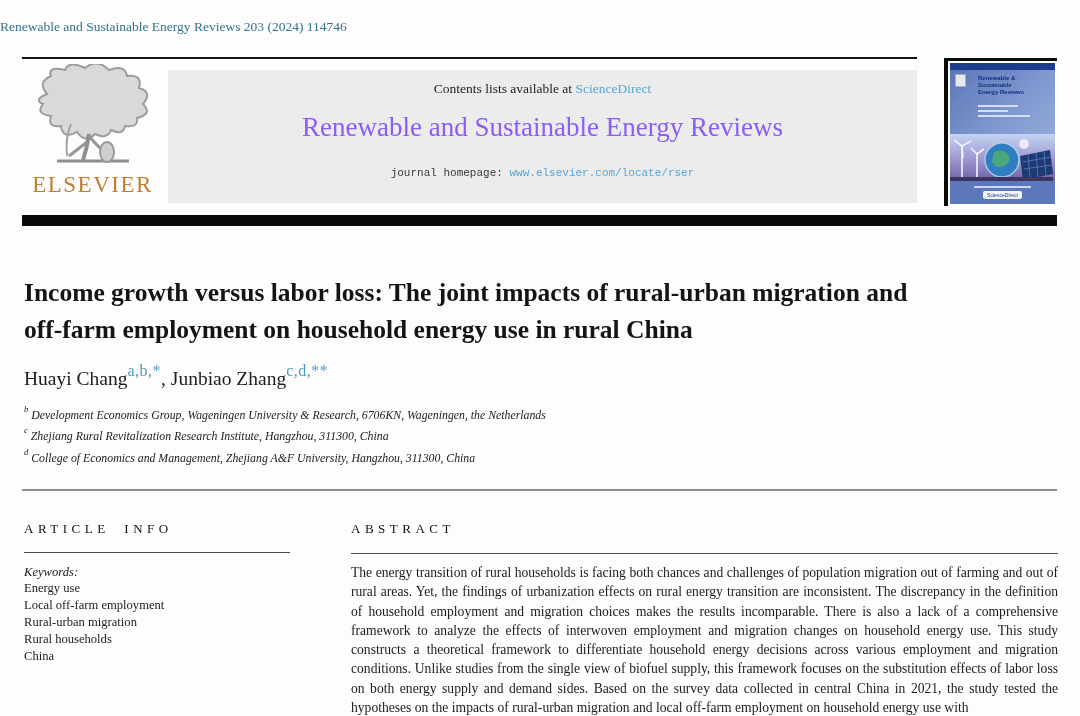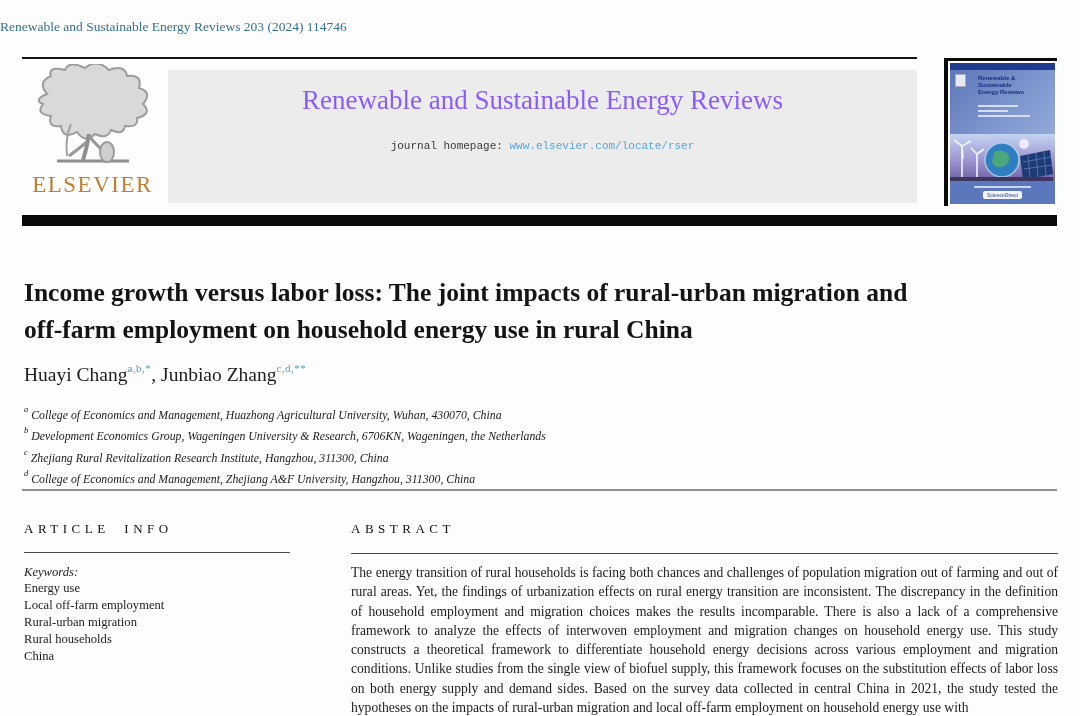--- a/index.html
+++ b/index.html
@@ -54,21 +54,21 @@
   .cover-bottom { flex:1; background:#5b78bd; display:flex; align-items:center; justify-content:center; flex-direction:column; }
   .cover-foot-line { width:55%; height:2px; background:#cdd6ee; margin-bottom:3px; }
   .cover-sd { background:#f4f6fb; border-radius:2px; font-family:"Liberation Sans",sans-serif; font-size:5px; color:#1d3c8e; padding:1px 4px; }
   .bar-thick { position:absolute; left:22px; top:215px; width:1035px; height:11px; background:#0a0a0a; }
   
   .article-title {
     position:absolute; left:24px; top:274px; width:915px;
     font-size:25.5px; line-height:37px; color:#141414;
   }
   .authors { position:absolute; left:24px; top:363px; font-size:19.5px; color:#1c1c1c; }
-  .authors sup { font-size:11px; color:#4d9cbf; position:relative; top:-1px; letter-spacing:0.5px; }
+  .authors sup { font-size:16px; color:#4d9cbf; position:relative; top:-1px; letter-spacing:0.5px; }
   .affiliations { position:absolute; left:24px; top:403px; font-size:11.8px; font-style:italic; line-height:17.4px; color:#222; }
   .affiliations sup { font-size:8.5px; margin-right:3px; position:relative; top:-2px; }
   .rule-full { position:absolute; left:22px; top:489px; width:1035px; height:2px; background:#8f8f8f; }
   
   .col-heading { font-size:13px; color:#111; letter-spacing:4.5px; word-spacing:7px; }
   .info-col { position:absolute; left:24px; top:521px; width:266px; }
   .info-rule { margin-top:15px; height:1px; background:#4a4a4a; }
   .kw-label { margin-top:12px; font-style:italic; font-size:12.6px; color:#222; }
   .kw-list { list-style:none; }
   .kw-list li { font-size:12.6px; line-height:16.9px; color:#1c1c1c; }
@@ -94,20 +94,23 @@
       <path d="M62 72 Q70 82 78 88 M60 78 Q50 86 42 92" stroke="#979797" stroke-width="3"></path>
       <path d="M30 97 L102 97" stroke="#8e8e8e" stroke-width="3"></path>
       <ellipse cx="80" cy="88" rx="7" ry="10" fill="#cfcfcf" stroke="#9c9c9c"></ellipse>
       <path d="M44 60 Q38 74 40 92" stroke="#a3a3a3" stroke-width="2"></path>
     </g>
   </svg>
   <div class="logo-word">ELSEVIER</div>
 </div>
 
 <div class="banner">
+  <div class="contents-line">
+    <span>Contents lists available at </span><span class="link">ScienceDirect</span>
+  </div>
   <div class="banner-title">Renewable and Sustainable Energy Reviews</div>
   <div class="homepage-line">
     <span>journal homepage: </span><span class="link">www.elsevier.com/locate/rser</span>
   </div>
 </div>
 
 <div class="cover">
   <div class="cover-inner">
     <div class="cover-top">
       <div class="cover-topbar"></div>
@@ -160,21 +163,20 @@
 
 <div class="bar-thick"></div>
 
 <h1 class="article-title">Income growth versus labor loss: The joint impacts of rural-urban migration and off-farm employment on household energy use in rural China</h1>
 
 <div class="authors">
   <span>Huayi Chang</span><sup>a,b,*</sup><span>, </span><span>Junbiao Zhang</span><sup>c,d,**</sup>
 </div>
 
 <div class="affiliations">
-  <div><sup>a</sup><span>College of Economics and Management, Huazhong Agricultural University, Wuhan, 430070, China</span></div>
   <div><sup>b</sup><span>Development Economics Group, Wageningen University &amp; Research, 6706KN, Wageningen, the Netherlands</span></div>
   <div><sup>c</sup><span>Zhejiang Rural Revitalization Research Institute, Hangzhou, 311300, China</span></div>
   <div><sup>d</sup><span>College of Economics and Management, Zhejiang A&amp;F University, Hangzhou, 311300, China</span></div>
 </div>
 
 <div class="rule-full"></div>
 
 <div class="info-col">
   <div class="col-heading">ARTICLE INFO</div>
   <div class="info-rule"></div>

